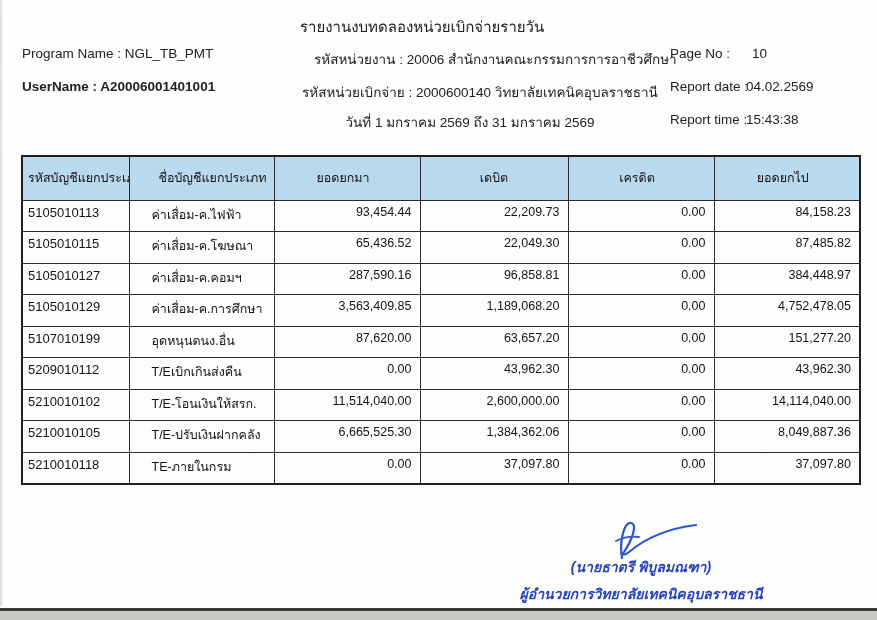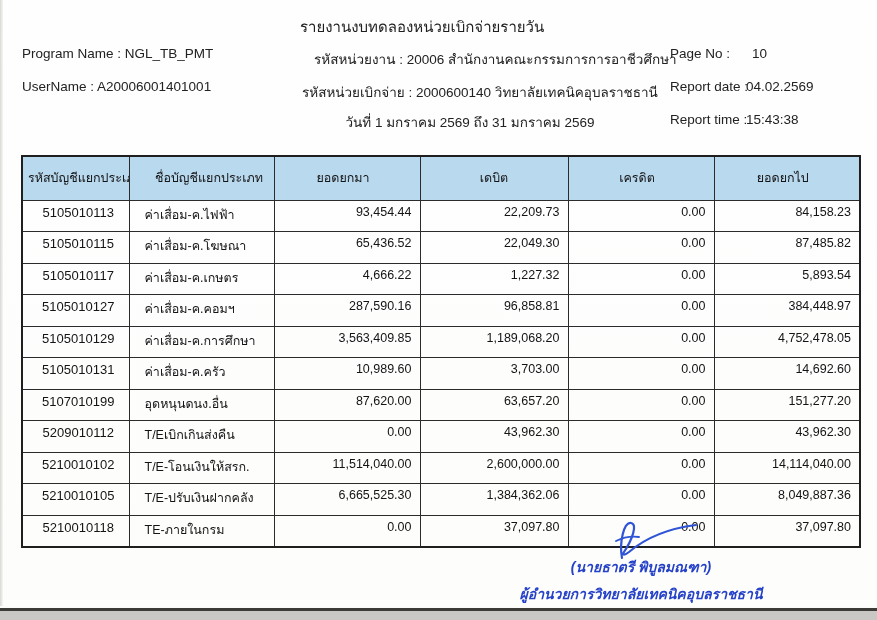--- a/index.html
+++ b/index.html
@@ -25,21 +25,21 @@
     position: absolute; left: 0; top: 606px; width: 877px; height: 14px;
     background: linear-gradient(180deg, #fbfbfa 0 2px, #3c3b38 2px 5px, #c9c8c4 5px 100%);
   }
 
   
   .hdr-title {
     position: absolute; left: 300px; top: 15px; width: 340px;
     text-align: left; font-size: 15px; color: #1e1e1e;
   }
   .hdr-left-1 { position: absolute; left: 22px;  top: 46px;  font-size: 13.5px; }
-  .hdr-left-2 { position: absolute; left: 22px;  top: 79px;  font-size: 13.5px; }
+  .hdr-left-2 { position: absolute; left: 22px;  top: 79px;  font-size: 13.5px; font-weight: bold; }
   .hdr-mid-1  { position: absolute; left: 314px; top: 48px;  font-size: 13.5px; }
   .hdr-mid-2  { position: absolute; left: 302px; top: 81px;  font-size: 13.5px; }
   .hdr-mid-3  { position: absolute; left: 300px; top: 111px; width: 340px; text-align: center; font-size: 13.5px; }
   .hdr-r-label { position: absolute; left: 670px; font-size: 13.5px; }
   .hdr-r-value { position: absolute; font-size: 13.5px; }
 
   
   table.tb {
     position: absolute; left: 21px; top: 155px;
     width: 838px;
@@ -57,22 +57,22 @@
     height: 44px;
     font-weight: normal;
     text-align: center; vertical-align: middle;
     font-size: 12.5px;
   }
   table.tb td {
     height: 31.5px;
     vertical-align: top;
     padding-top: 4px;
   }
-  .c0 { width: 107px; text-align: center;  padding-left: 5px;  font-size: 13px; }
-  .c1 { width: 145px; text-align: left;  padding-left: 15px; }
+  .c0 { width: 107px; text-align: left;  padding-left: 5px;  font-size: 13px; }
+  .c1 { width: 145px; text-align: left;  padding-left: 22px; }
   .c2 { width: 146px; text-align: right; padding-right: 8px; }
   .c3 { width: 148px; text-align: right; padding-right: 8px; }
   .c4 { width: 146px; text-align: right; padding-right: 8px; }
   .c5 { width: 146px; text-align: right; padding-right: 8px; }
 
   
   .sig-block {
     position: absolute; left: 491px; top: 556px; width: 300px;
     text-align: center; font-weight: bold; font-size: 14px; font-style: italic;
   }
@@ -122,52 +122,36 @@
         </tr>
         <tr>
           <td class="c0">5105010115</td>
           <td class="c1">ค่าเสื่อม-ค.โฆษณา</td>
           <td class="c2">65,436.52</td>
           <td class="c3">22,049.30</td>
           <td class="c4">0.00</td>
           <td class="c5">87,485.82</td>
         </tr>
         <tr>
-          <td class="c0">5105010117</td>
-          <td class="c1">ค่าเสื่อม-ค.เกษตร</td>
-          <td class="c2">4,666.22</td>
-          <td class="c3">1,227.32</td>
-          <td class="c4">0.00</td>
-          <td class="c5">5,893.54</td>
-        </tr>
-        <tr>
           <td class="c0">5105010127</td>
           <td class="c1">ค่าเสื่อม-ค.คอมฯ</td>
           <td class="c2">287,590.16</td>
           <td class="c3">96,858.81</td>
           <td class="c4">0.00</td>
           <td class="c5">384,448.97</td>
         </tr>
         <tr>
           <td class="c0">5105010129</td>
           <td class="c1">ค่าเสื่อม-ค.การศึกษา</td>
           <td class="c2">3,563,409.85</td>
           <td class="c3">1,189,068.20</td>
           <td class="c4">0.00</td>
           <td class="c5">4,752,478.05</td>
         </tr>
         <tr>
-          <td class="c0">5105010131</td>
-          <td class="c1">ค่าเสื่อม-ค.ครัว</td>
-          <td class="c2">10,989.60</td>
-          <td class="c3">3,703.00</td>
-          <td class="c4">0.00</td>
-          <td class="c5">14,692.60</td>
-        </tr>
-        <tr>
           <td class="c0">5107010199</td>
           <td class="c1">อุดหนุนดนง.อื่น</td>
           <td class="c2">87,620.00</td>
           <td class="c3">63,657.20</td>
           <td class="c4">0.00</td>
           <td class="c5">151,277.20</td>
         </tr>
         <tr>
           <td class="c0">5209010112</td>
           <td class="c1">T/Eเบิกเกินส่งคืน</td>

